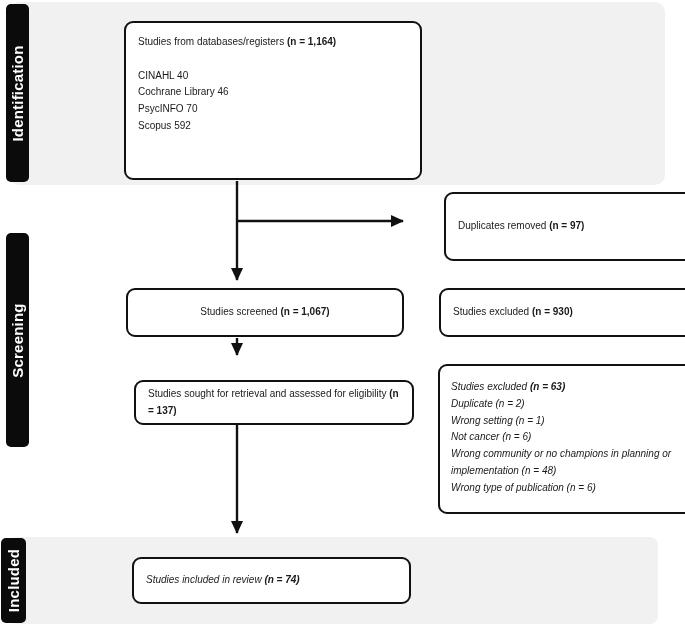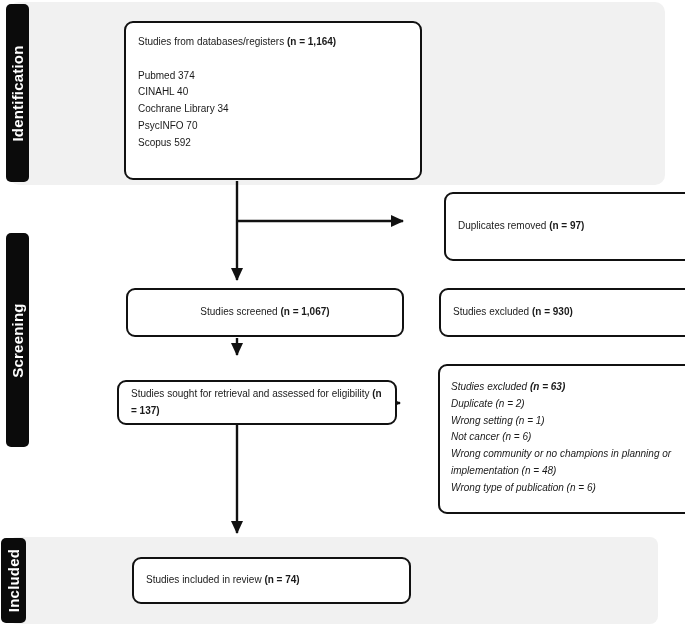--- a/index.html
+++ b/index.html
@@ -31,23 +31,23 @@
         border-radius:9px;box-sizing:border-box;font-size:10px;line-height:16.8px;
         overflow:hidden;margin-left:36px;}
   .fbox b{font-weight:bold;}
   .center-v{display:flex;flex-direction:column;justify-content:center;}
 
   #box-databases{left:88px;top:21px;width:298px;height:159px;padding:11px 12px;}
   #box-databases .gap{height:16.8px;}
   #box-duplicates{left:408px;top:192px;width:265px;height:69px;padding:0 12px;}
   #box-screened{left:90px;top:288px;width:278px;height:49px;padding:0 12px;text-align:center;}
   #box-excluded-930{left:403px;top:288px;width:280px;height:49px;padding:0 12px;}
-  #box-sought{left:81px;top:380px;width:280px;height:45px;padding:0 12px;}
+  #box-sought{left:98px;top:380px;width:280px;height:45px;padding:0 12px;}
   #box-excluded-63{left:402px;top:364px;width:280px;height:150px;padding:13px 11px;font-style:italic;}
-  #box-included{left:96px;top:557px;width:279px;height:47px;padding:0 12px;}
+  #box-included{left:96px;top:557px;width:279px;height:47px;padding:0 12px;font-style:italic;}
 
   .list{margin:0;padding:0;list-style:none;}
   .list li{margin:0;padding:0;}
 
   #arrows{position:absolute;left:0;top:0;width:685px;height:628px;pointer-events:none;}
 </style>
 </head>
 <body>
 
 <div id="stage">
@@ -78,23 +78,22 @@
     <path d="M377,403 H400" stroke="#111111" stroke-width="2.4" fill="none" marker-end="url(#ah)"></path>
     <path d="M237,425 V533" stroke="#111111" stroke-width="2.4" fill="none" marker-end="url(#ah)"></path>
   </svg>
 
   <div id="box-databases" class="fbox">
     <div>
       <span>Studies from databases/registers </span><b>(n = 1,164)</b>
     </div>
     <div class="gap"></div>
     <ul class="list">
-        <li>Pubmed 374</li>
         <li>CINAHL 40</li>
-        <li>Cochrane Library 34</li>
+        <li>Cochrane Library 46</li>
         <li>PsycINFO 70</li>
         <li>Scopus 592</li>
       </ul>
   </div>
 
   <div id="box-duplicates" class="fbox center-v">
     <div>
       <span>Duplicates removed </span><b>(n = 97)</b>
     </div>
   </div>

